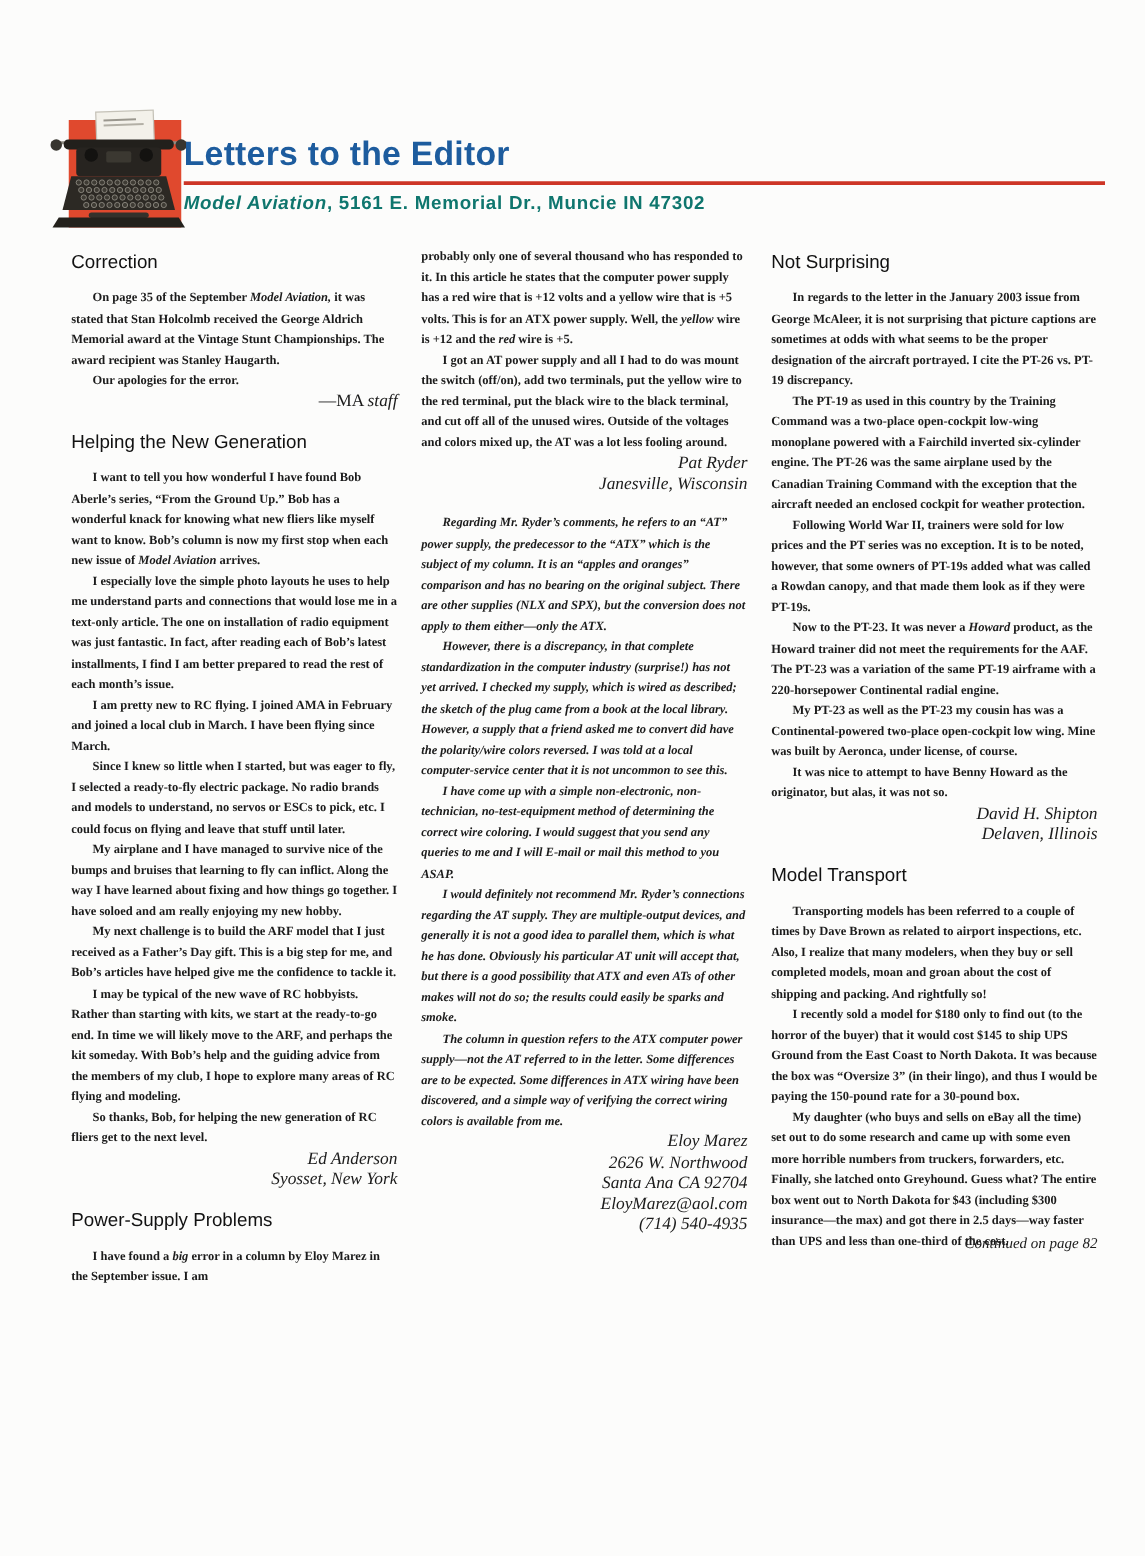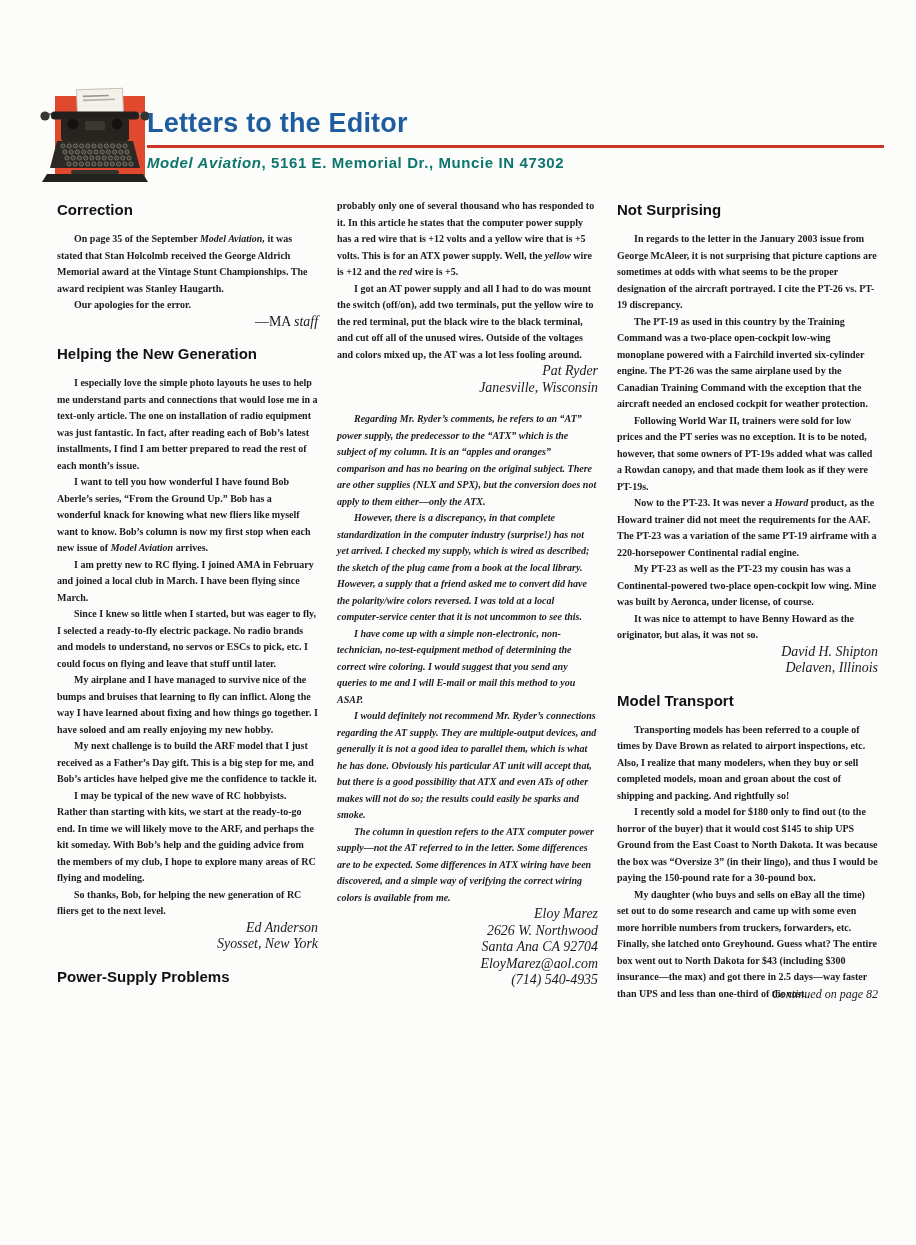--- a/index.html
+++ b/index.html
@@ -27,21 +27,21 @@
   .masthead-sub i{font-style:italic;}
 
   
   .columns{
     position:absolute;left:57px;top:150px;width:822px;height:1082px;
     display:flex;gap:19px;overflow:hidden;
   }
   .col{width:261px;flex:0 0 261px;}
   .heading{
     font-family:"Liberation Sans", sans-serif;
-    font-size:15px;font-weight:bold;color:#111;
+    font-size:15px;font-weight:normal;color:#111;
     margin:14px 0 12px 0;line-height:19px;
   }
   .col > .heading:first-child{margin-top:2px;}
   .para{
     margin:0;font-size:10px;line-height:16.5px;text-indent:17px;font-weight:bold;
   }
   .para.noindent{text-indent:0;}
   .para.italic{font-style:italic;}
   .para i{font-style:italic;}
   .sig{
@@ -146,33 +146,34 @@
 
   <div class="columns" id="columns">
       <div class="col">
         <h2 class="heading">Correction</h2>
         <p class="para"><span>On page 35 of the September </span><i>Model Aviation,</i><span> it was stated that Stan Holcolmb received the George Aldrich Memorial award at the Vintage Stunt Championships. The award recipient was Stanley Haugarth.</span></p>
         <p class="para">Our apologies for the error.</p>
         <div class="sig">
           <div class="sig-line roman"><span>—MA </span><i>staff</i></div>
         </div>
         <h2 class="heading">Helping the New Generation</h2>
+        <p class="para"><span>I want to tell you how wonderful I have found Bob Aberle’s series, “From the Ground Up.” Bob has a wonderful knack for knowing what new fliers like myself want to know. Bob’s column is now my first stop when each new issue of </span><i>Model Aviation</i><span> arrives.</span></p>
         <p class="para">I especially love the simple photo layouts he uses to help me understand parts and connections that would lose me in a text-only article. The one on installation of radio equipment was just fantastic. In fact, after reading each of Bob’s latest installments, I find I am better prepared to read the rest of each month’s issue.</p>
-        <p class="para"><span>I want to tell you how wonderful I have found Bob Aberle’s series, “From the Ground Up.” Bob has a wonderful knack for knowing what new fliers like myself want to know. Bob’s column is now my first stop when each new issue of </span><i>Model Aviation</i><span> arrives.</span></p>
         <p class="para">I am pretty new to RC flying. I joined AMA in February and joined a local club in March. I have been flying since March.</p>
         <p class="para">Since I knew so little when I started, but was eager to fly, I selected a ready-to-fly electric package. No radio brands and models to understand, no servos or ESCs to pick, etc. I could focus on flying and leave that stuff until later.</p>
         <p class="para">My airplane and I have managed to survive nice of the bumps and bruises that learning to fly can inflict. Along the way I have learned about fixing and how things go together. I have soloed and am really enjoying my new hobby.</p>
         <p class="para">My next challenge is to build the ARF model that I just received as a Father’s Day gift. This is a big step for me, and Bob’s articles have helped give me the confidence to tackle it.</p>
         <p class="para">I may be typical of the new wave of RC hobbyists. Rather than starting with kits, we start at the ready-to-go end. In time we will likely move to the ARF, and perhaps the kit someday. With Bob’s help and the guiding advice from the members of my club, I hope to explore many areas of RC flying and modeling.</p>
         <p class="para">So thanks, Bob, for helping the new generation of RC fliers get to the next level.</p>
         <div class="sig">
           <div class="sig-line">Ed Anderson</div>
           <div class="sig-line">Syosset, New York</div>
         </div>
         <h2 class="heading">Power-Supply Problems</h2>
+        <p class="para"><span>I have found a </span><i>big</i><span> error in a column by Eloy Marez in the September issue. I am</span></p>
       </div>
       <div class="col">
         <p class="para noindent"><span>probably only one of several thousand who has responded to it. In this article he states that the computer power supply has a red wire that is +12 volts and a yellow wire that is +5 volts. This is for an ATX power supply. Well, the </span><i>yellow</i><span> wire is +12 and the </span><i>red</i><span> wire is +5.</span></p>
         <p class="para">I got an AT power supply and all I had to do was mount the switch (off/on), add two terminals, put the yellow wire to the red terminal, put the black wire to the black terminal, and cut off all of the unused wires. Outside of the voltages and colors mixed up, the AT was a lot less fooling around.</p>
         <div class="sig">
           <div class="sig-line">Pat Ryder</div>
           <div class="sig-line">Janesville, Wisconsin</div>
         </div>
         <p class="para italic">Regarding Mr. Ryder’s comments, he refers to an “AT” power supply, the predecessor to the “ATX” which is the subject of my column. It is an “apples and oranges” comparison and has no bearing on the original subject. There are other supplies (NLX and SPX), but the conversion does not apply to them either—only the ATX.</p>
         <p class="para italic">However, there is a discrepancy, in that complete standardization in the computer industry (surprise!) has not yet arrived. I checked my supply, which is wired as described; the sketch of the plug came from a book at the local library. However, a supply that a friend asked me to convert did have the polarity/wire colors reversed. I was told at a local computer-service center that it is not uncommon to see this.</p>

